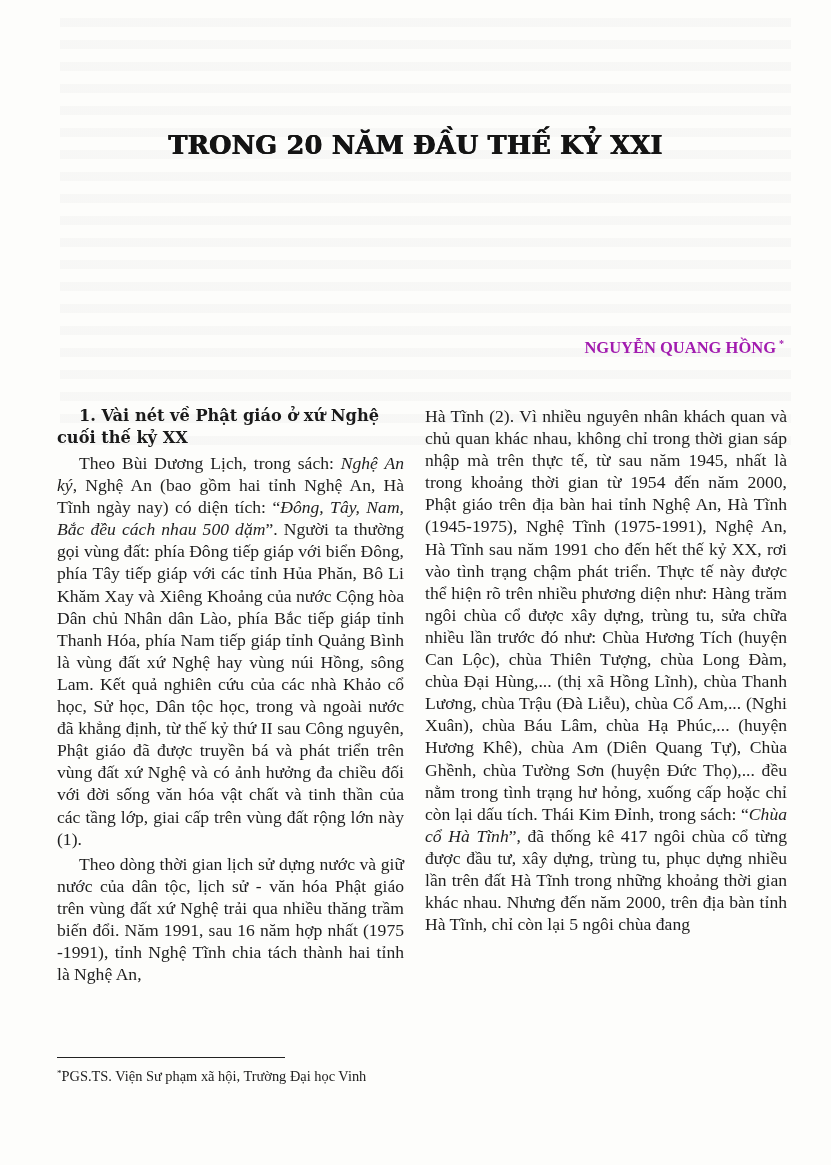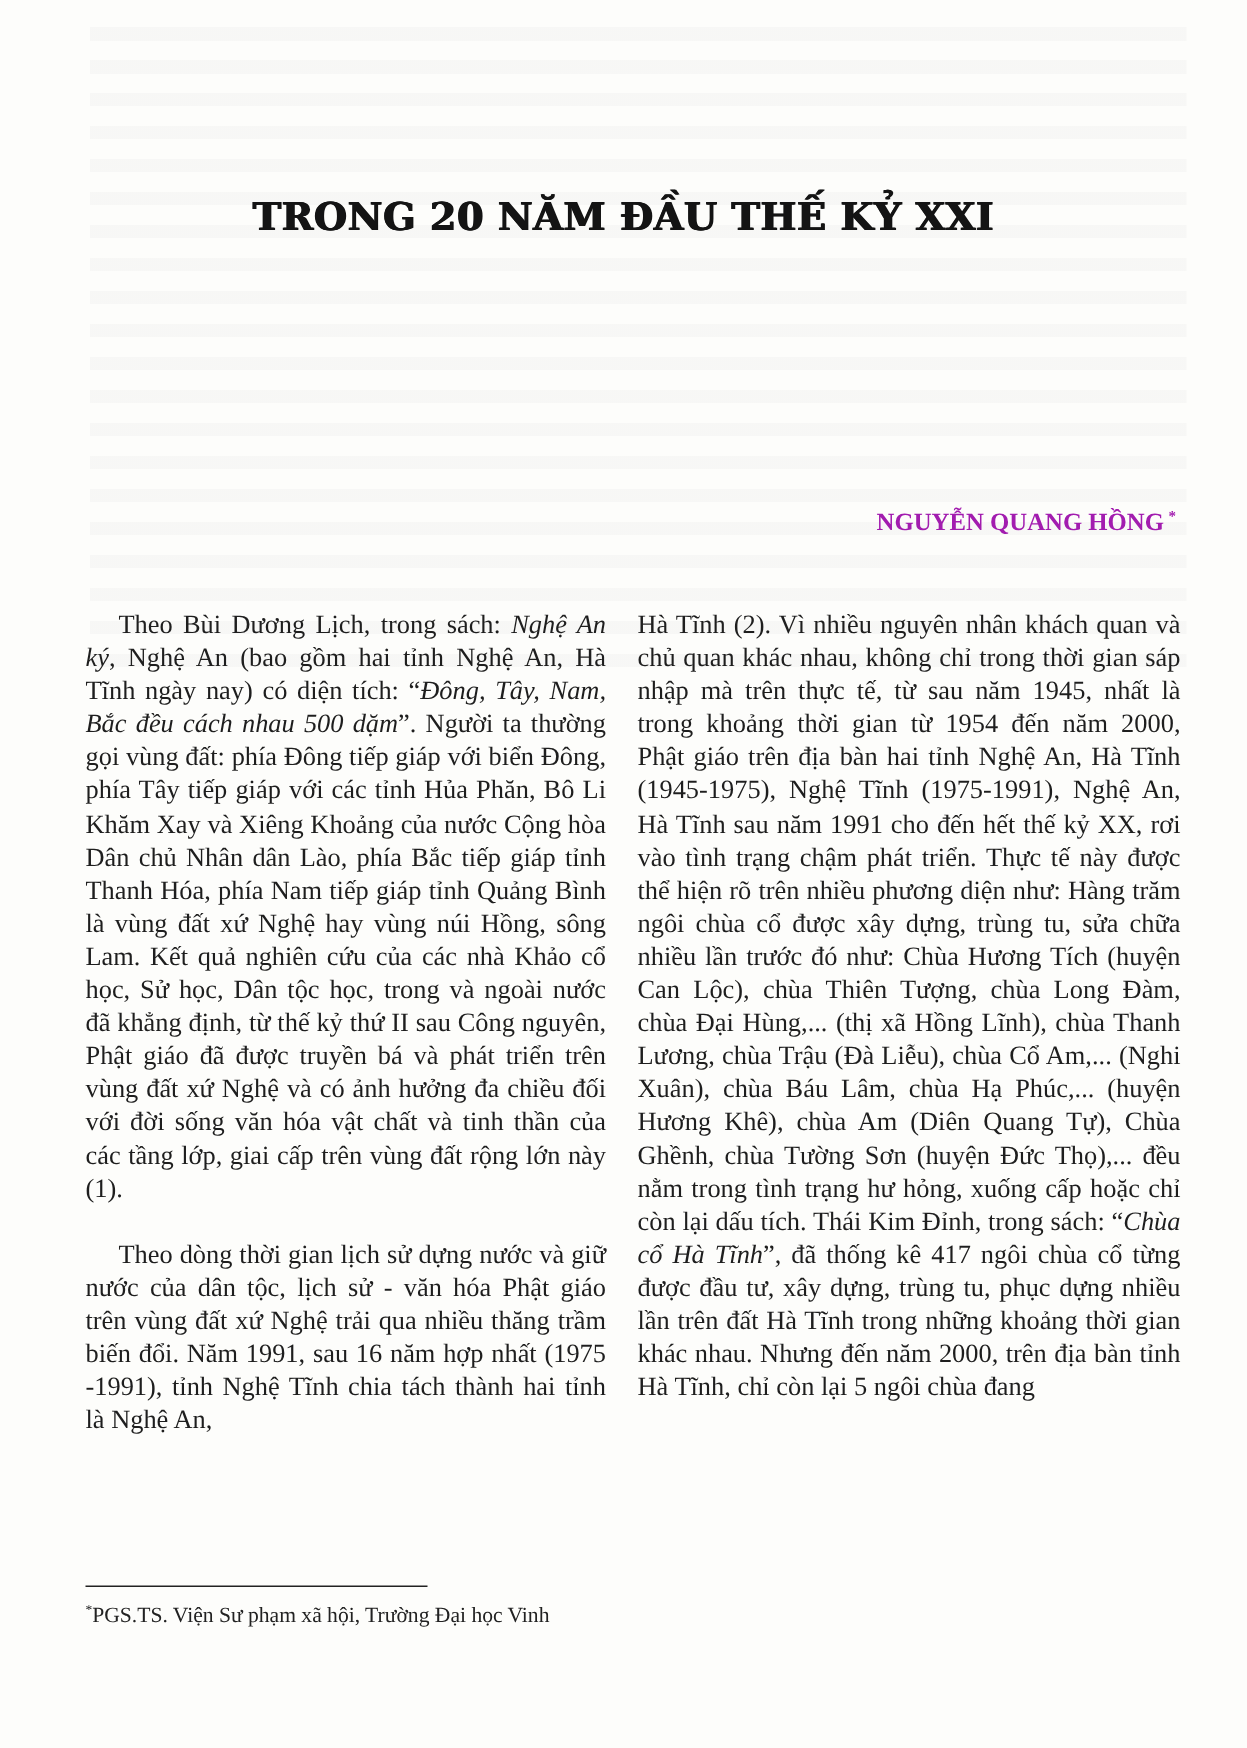--- a/index.html
+++ b/index.html
@@ -26,21 +26,21 @@
   }
   .author sup { font-size:10px; vertical-align:6px; margin-left:3px; }
   .col {
     position:absolute; top:405px; font-family:"Liberation Serif", serif;
     font-size:17.6px; line-height:22.1px; text-align:justify; color:#1e1e1e;
   }
   .col.left { left:57px; width:347px; }
   .col.right { left:425px; width:362px; top:405px; }
   .col p { margin:0; }
   .col p.indent { text-indent:22px; }
-  .col p + p { margin-top:22px; }
+  .col p + p { margin-top:3px; }
   .heading {
     font-family:"DejaVu Serif", serif; font-weight:bold; font-size:16.2px;
     line-height:22px; text-indent:22px; text-align:left; margin:0 0 2px 0; color:#1a1a1a;
   }
   .rule {
     position:absolute; left:57px; top:1057px; width:228px; height:0;
     border-top:1.4px solid #222;
   }
   .footnote {
     position:absolute; left:57px; top:1068px; font-family:"Liberation Serif", serif;
@@ -56,20 +56,21 @@
 
 <div class="title">
   <div>TRONG 20 NĂM ĐẦU THẾ KỶ XXI</div>
 </div>
 
 <div class="author">
   <span>NGUYỄN QUANG HỒNG</span><sup>*</sup>
 </div>
 
 <div class="col left">
+  <p class="heading">1. Vài nét về Phật giáo ở xứ Nghệ cuối thế kỷ XX</p>
   <p class="indent"><span>Theo Bùi Dương Lịch, trong sách: </span><i>Nghệ An ký</i><span>, Nghệ An (bao gồm hai tỉnh Nghệ An, Hà Tĩnh ngày nay) có diện tích: “</span><i>Đông, Tây, Nam, Bắc đều cách nhau 500 dặm</i><span>”. Người ta thường gọi vùng đất: phía Đông tiếp giáp với biển Đông, phía Tây tiếp giáp với các tỉnh Hủa Phăn, Bô Li Khăm Xay và Xiêng Khoảng của nước Cộng hòa Dân chủ Nhân dân Lào, phía Bắc tiếp giáp tỉnh Thanh Hóa, phía Nam tiếp giáp tỉnh Quảng Bình là vùng đất xứ Nghệ hay vùng núi Hồng, sông Lam. Kết quả nghiên cứu của các nhà Khảo cổ học, Sử học, Dân tộc học, trong và ngoài nước đã khẳng định, từ thế kỷ thứ II sau Công nguyên, Phật giáo đã được truyền bá và phát triển trên vùng đất xứ Nghệ và có ảnh hưởng đa chiều đối với đời sống văn hóa vật chất và tinh thần của các tầng lớp, giai cấp trên vùng đất rộng lớn này (1).</span></p>
   <p class="indent">Theo dòng thời gian lịch sử dựng nước và giữ nước của dân tộc, lịch sử - văn hóa Phật giáo trên vùng đất xứ Nghệ trải qua nhiều thăng trầm biến đổi. Năm 1991, sau 16 năm hợp nhất (1975 -1991), tỉnh Nghệ Tĩnh chia tách thành hai tỉnh là Nghệ An,</p>
 </div>
 
 <div class="col right">
   <p><span>Hà Tĩnh (2). Vì nhiều nguyên nhân khách quan và chủ quan khác nhau, không chỉ trong thời gian sáp nhập mà trên thực tế, từ sau năm 1945, nhất là trong khoảng thời gian từ 1954 đến năm 2000, Phật giáo trên địa bàn hai tỉnh Nghệ An, Hà Tĩnh (1945-1975), Nghệ Tĩnh (1975-1991), Nghệ An, Hà Tĩnh sau năm 1991 cho đến hết thế kỷ XX, rơi vào tình trạng chậm phát triển. Thực tế này được thể hiện rõ trên nhiều phương diện như: Hàng trăm ngôi chùa cổ được xây dựng, trùng tu, sửa chữa nhiều lần trước đó như: Chùa Hương Tích (huyện Can Lộc), chùa Thiên Tượng, chùa Long Đàm, chùa Đại Hùng,... (thị xã Hồng Lĩnh), chùa Thanh Lương, chùa Trậu (Đà Liễu), chùa Cổ Am,... (Nghi Xuân), chùa Báu Lâm, chùa Hạ Phúc,... (huyện Hương Khê), chùa Am (Diên Quang Tự), Chùa Ghềnh, chùa Tường Sơn (huyện Đức Thọ),... đều nằm trong tình trạng hư hỏng, xuống cấp hoặc chỉ còn lại dấu tích. Thái Kim Đỉnh, trong sách: “</span><i>Chùa cổ Hà Tĩnh</i><span>”, đã thống kê 417 ngôi chùa cổ từng được đầu tư, xây dựng, trùng tu, phục dựng nhiều lần trên đất Hà Tĩnh trong những khoảng thời gian khác nhau. Nhưng đến năm 2000, trên địa bàn tỉnh Hà Tĩnh, chỉ còn lại 5 ngôi chùa đang</span></p>
 </div>
 
 <div class="rule"></div>
 <div class="footnote">

